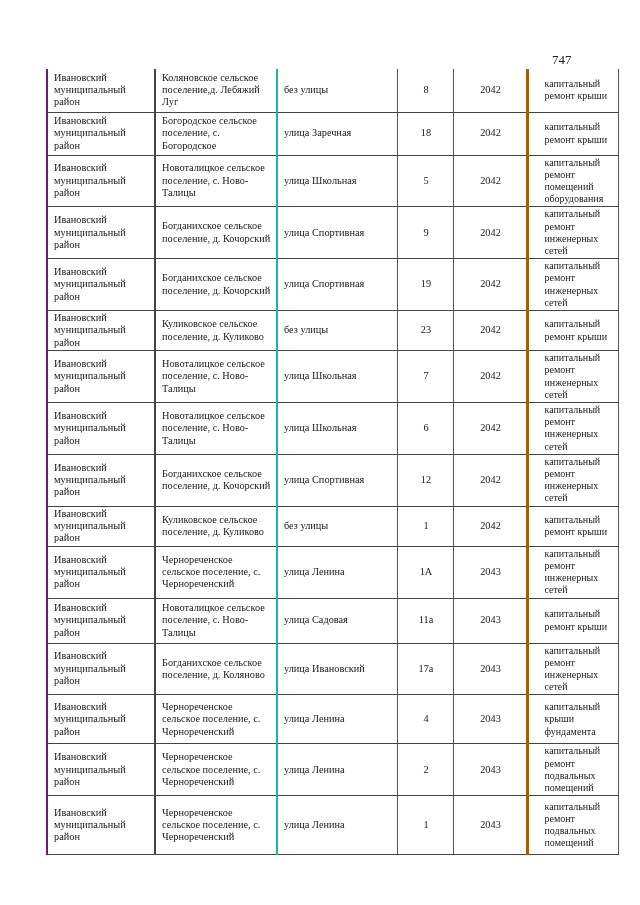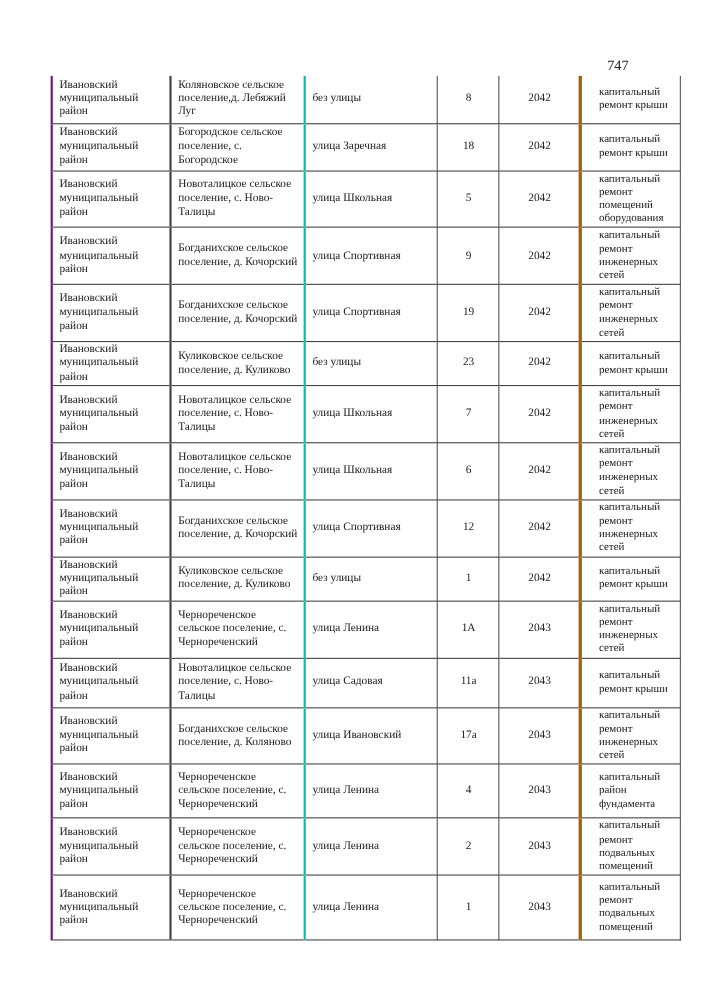--- a/index.html
+++ b/index.html
@@ -150,21 +150,21 @@
         <td class="c-num">17а</td>
         <td class="c-year">2043</td>
         <td class="c-work">капитальный ремонт инженерных сетей</td>
       </tr>
       <tr class="row" style="height: 49px;">
         <td class="c-district">Ивановский муниципальный район</td>
         <td class="c-settle">Чернореченское сельское поселение, с. Чернореченский</td>
         <td class="c-street">улица Ленина</td>
         <td class="c-num">4</td>
         <td class="c-year">2043</td>
-        <td class="c-work">капитальный район фундамента</td>
+        <td class="c-work">капитальный крыши фундамента</td>
       </tr>
       <tr class="row" style="height: 51px;">
         <td class="c-district">Ивановский муниципальный район</td>
         <td class="c-settle">Чернореченское сельское поселение, с. Чернореченский</td>
         <td class="c-street">улица Ленина</td>
         <td class="c-num">2</td>
         <td class="c-year">2043</td>
         <td class="c-work">капитальный ремонт подвальных помещений</td>
       </tr>
       <tr class="row" style="height: 59px;">

